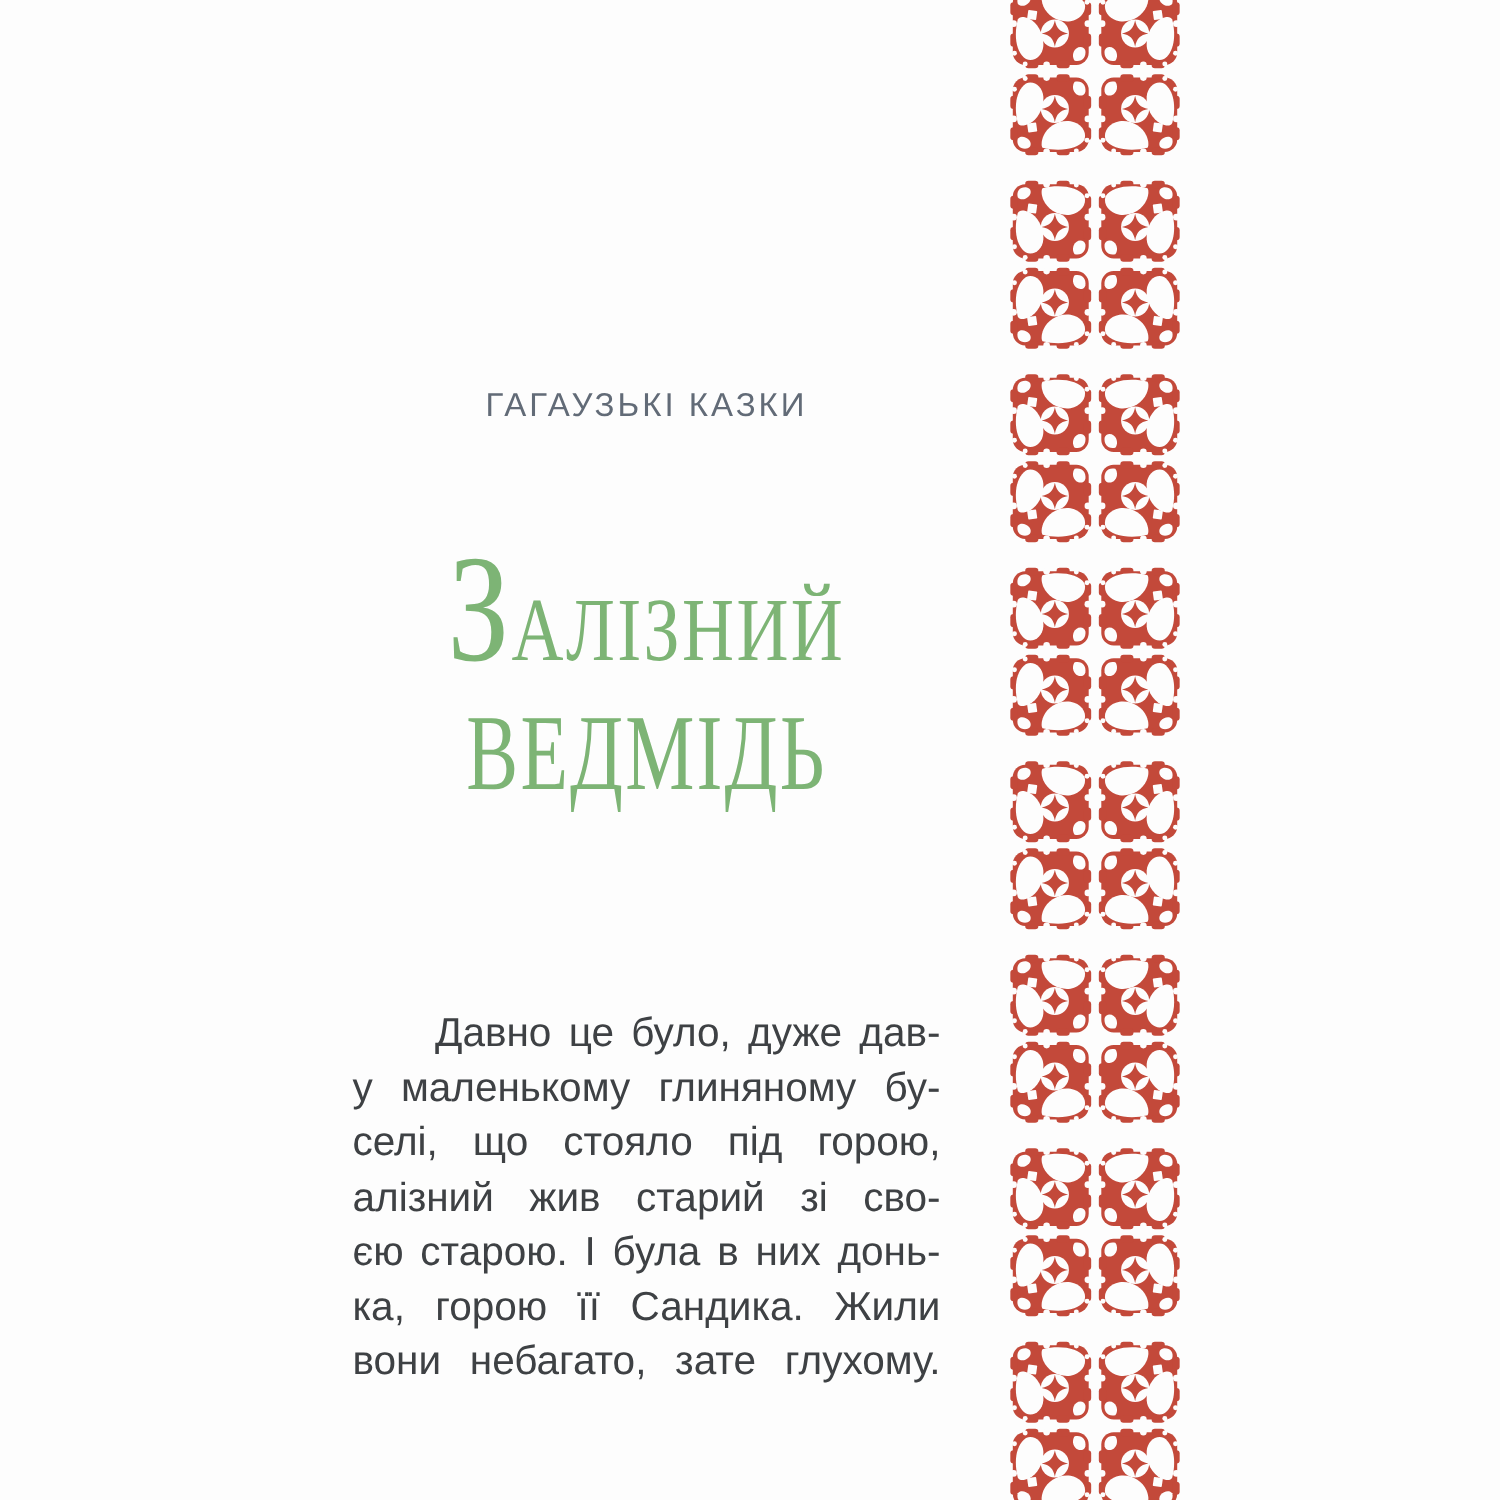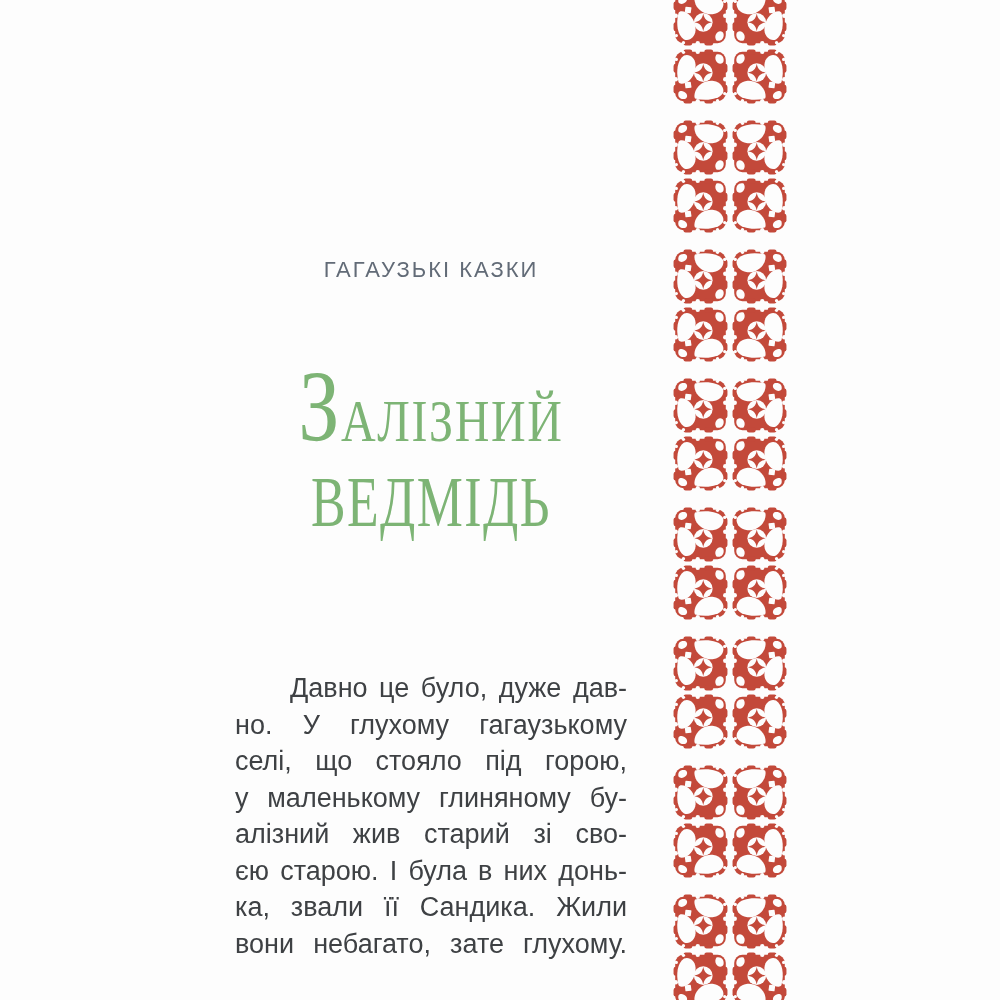--- a/index.html
+++ b/index.html
@@ -115,26 +115,25 @@
   <div class="series-title">ГАГАУЗЬКІ КАЗКИ</div>
 
   <div class="title-line1">
     <span class="initial">З</span>
       <span class="rest">алізний</span>
   </div>
   <div class="title-line2">ведмідь</div>
 
   <div class="story-body">
     <div class="line indent">Давно це було, дуже дав-</div>
-    <div class="line">но. У глухому гагаузькому</div>
+    <div class="line">у маленькому глиняному бу-</div>
     <div class="line">селі, що стояло під горою,</div>
-    <div class="line">у маленькому глиняному бу-</div>
     <div class="line">алізний жив старий зі сво-</div>
     <div class="line">єю старою. І була в них донь-</div>
-    <div class="line">ка, звали її Сандика. Жили</div>
+    <div class="line">ка, горою її Сандика. Жили</div>
     <div class="line">вони небагато, зате глухому.</div>
   </div>
 
   <div class="ornament" style="color: rgb(195, 73, 58);">
       <div class="ornament-block">
         <svg class="tile " viewBox="0 0 100 100">
           <use href="#tile"></use>
         </svg>
         <svg class="tile t-tr" viewBox="0 0 100 100">
           <use href="#tile"></use>

